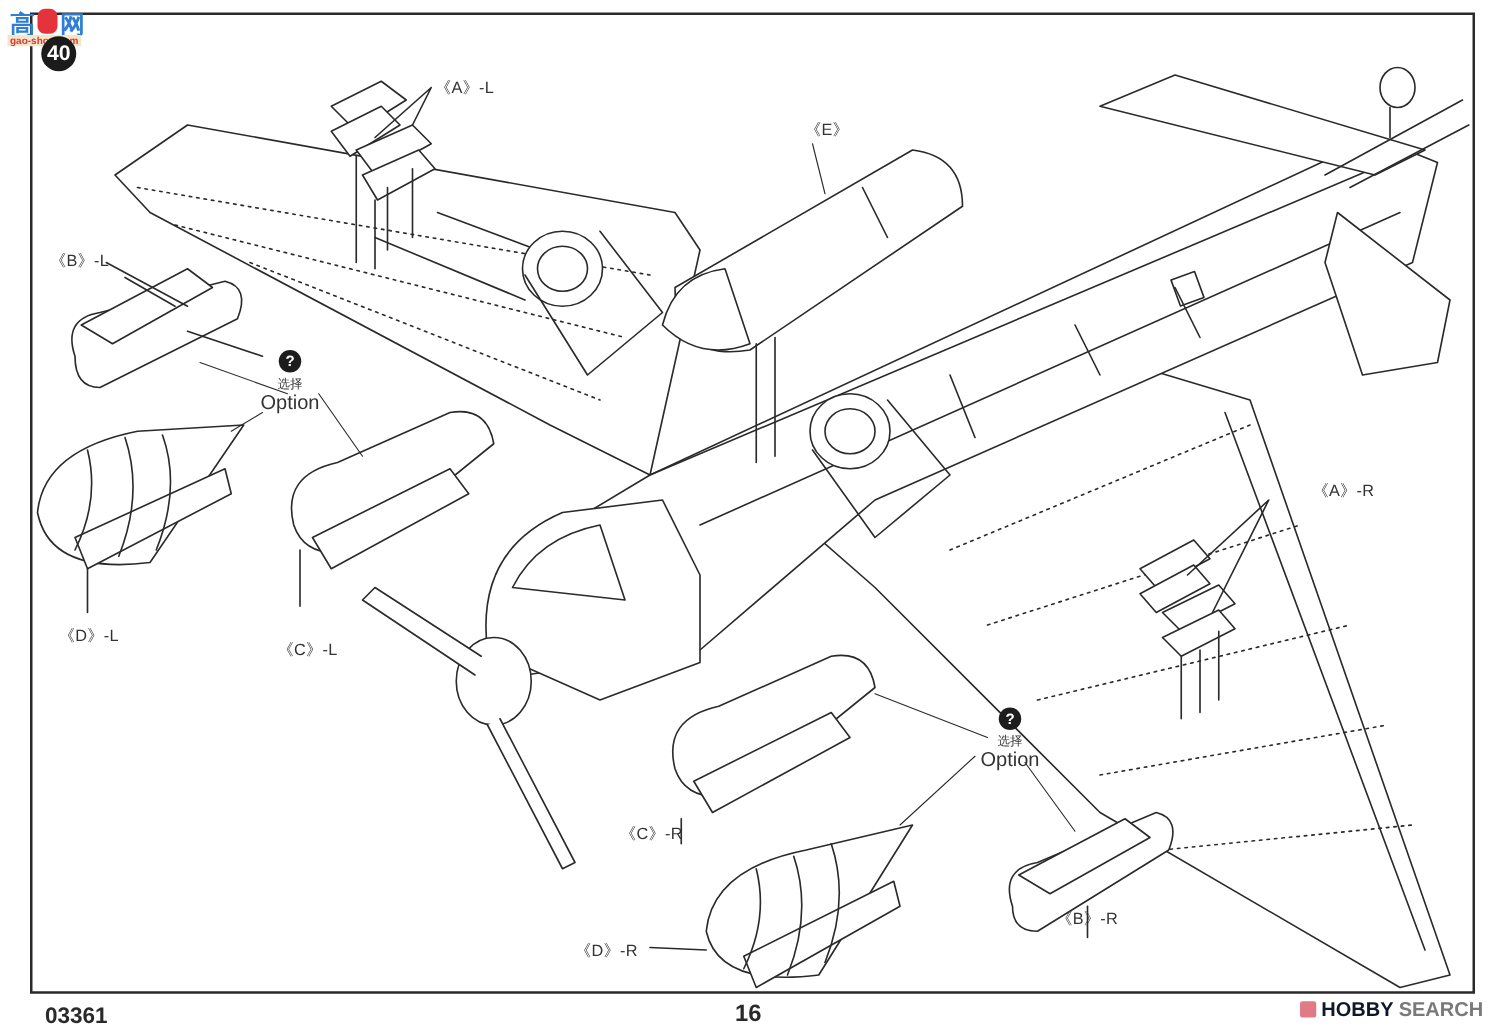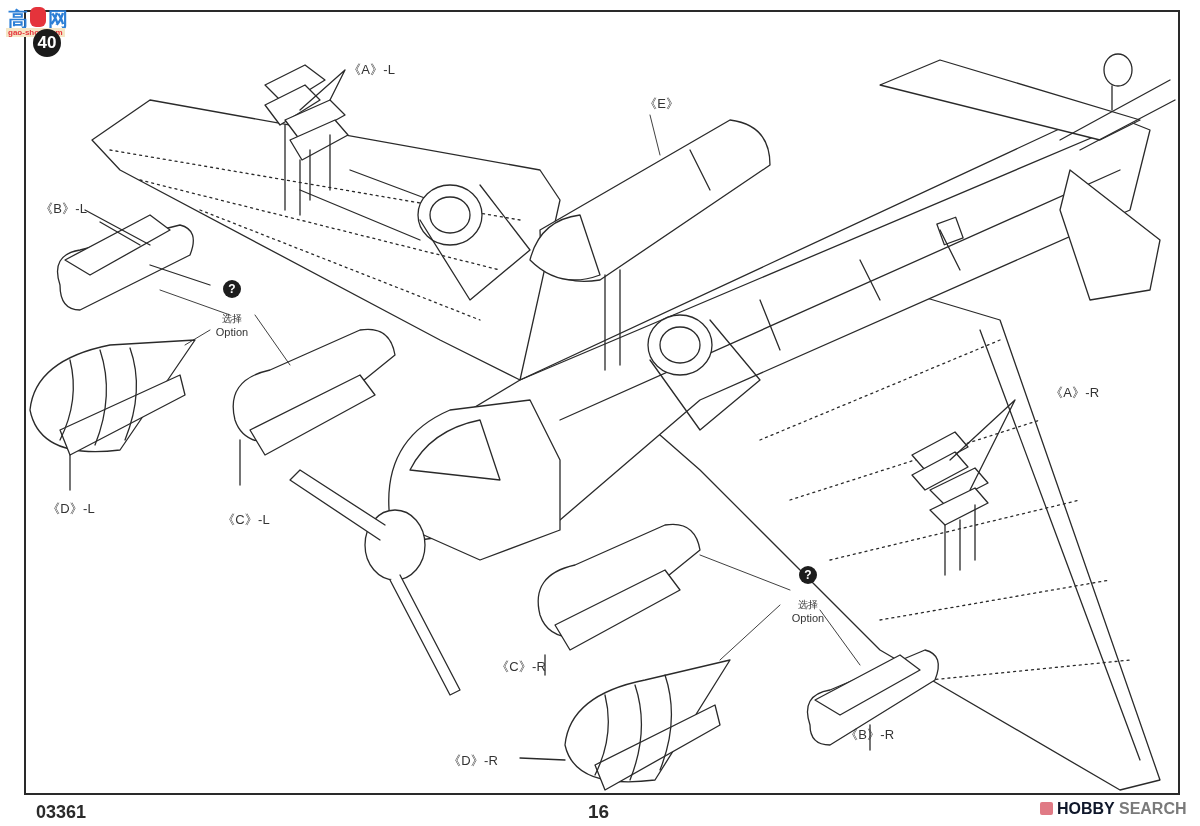--- a/index.html
+++ b/index.html
@@ -5,22 +5,22 @@
   html, body { margin: 0; padding: 0; background: #ffffff; }
   body { width: 1200px; height: 826px; position: relative; overflow: hidden;
          font-family: "Liberation Sans", sans-serif; color: #222; }
   .frame { position: absolute; left: 24px; top: 10px; width: 1156px; height: 785px;
            border: 2px solid #2a2a2a; box-sizing: border-box; background: #fff; }
   svg.drawing { position: absolute; left: 0; top: 0; width: 1200px; height: 826px; }
   .lbl { position: absolute; font-size: 13px; color: #333; white-space: nowrap; letter-spacing: 0.2px; }
   .opt { position: absolute; text-align: center; width: 60px; }
   .opt .q { width: 18px; height: 18px; border-radius: 50%; background: #1d1d1d; color: #fff;
             font-weight: bold; font-size: 12px; line-height: 18px; margin: 0 auto; }
-  .opt .cn { font-size: 10px; color: #333; margin-top: 14px; }
-  .opt .en { font-size: 11px; color: #333; }
+  .opt .cn { font-size: 10px; color: #333; margin-top: 2px; }
+  .opt .en { font-size: 16px; color: #333; }
   .code { position: absolute; left: 36px; top: 802px; font-size: 18px; font-weight: bold; color: #2a2a2a; }
   .page { position: absolute; left: 588px; top: 801px; font-size: 19px; font-weight: bold; color: #2a2a2a; }
   .wm { position: absolute; left: 1040px; top: 800px; font-size: 16px; font-weight: bold; }
   .wm .hb { color: #0f172a; }
   .wm .sr { color: #7a7a7a; margin-top: 12px; }
   .wm .ic { display: inline-block; width: 13px; height: 13px; background: #e07a85; border-radius: 2px;
             vertical-align: -1px; margin-right: 4px; }
   .logo { position: absolute; left: 6px; top: 6px; width: 64px; height: 50px; }
   .logo .t1 { position: absolute; left: 2px; top: 0; font-size: 20px; font-weight: bold; color: #2d7fd6; }
   .logo .t2 { position: absolute; left: 42px; top: 0; font-size: 20px; font-weight: bold; color: #2d7fd6; }
@@ -161,21 +161,21 @@
 </div>
 <div class="step">40</div>
 
 <div class="lbl" style="left:348px;top:61px;">《A》-L</div>
 <div class="lbl" style="left:1012px;top:384px;margin-left:38px;">《A》-R</div>
 <div class="lbl" style="left:40px;top:200px;">《B》-L</div>
 <div class="lbl" style="left:845px;top:726px;">《B》-R</div>
 <div class="lbl" style="left:222px;top:511px;">《C》-L</div>
 <div class="lbl" style="left:496px;top:658px;">《C》-R</div>
 <div class="lbl" style="left:47px;top:500px;">《D》-L</div>
-<div class="lbl" style="left:448px;top:752px;">《D》-R</div>
+<div class="lbl" style="left:460px;top:752px;">《D》-R</div>
 <div class="lbl" style="left:644px;top:95px;">《E》</div>
 
 <div class="opt" style="left:202px;top:280px;">
   <div class="q">?</div>
   <div class="cn">选择</div>
   <div class="en">Option</div>
 </div>
 <div class="opt" style="left:778px;top:566px;">
   <div class="q">?</div>
   <div class="cn">选择</div>

